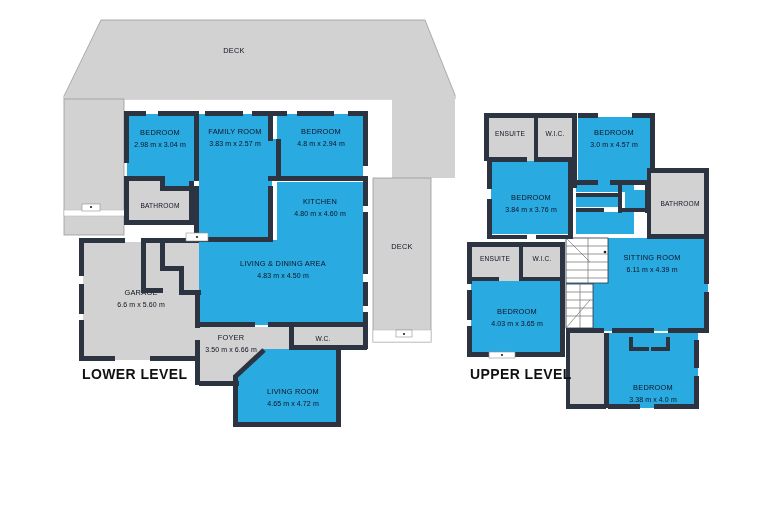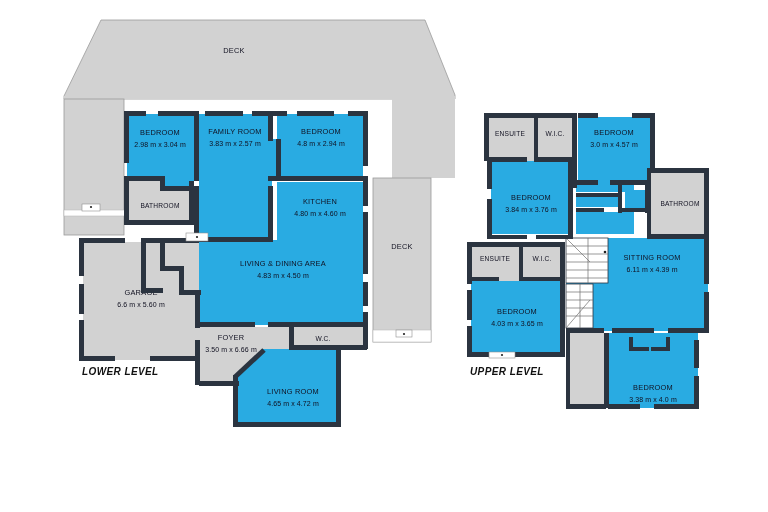--- a/index.html
+++ b/index.html
@@ -24,26 +24,25 @@
   }
   .footer-block {
     position: absolute;
     left: 0;
     top: 452px;
     width: 768px;
     height: 60px;
   }
   .level-label {
     position: absolute;
-    font-size: 10px;
+    font-size: 14px;
     font-weight: bold;
     letter-spacing: 0.4px;
     color: #111111;
     white-space: nowrap;
-    font-style: italic;
   }
   #lower-level-label { left: 82px; top: 366px; }
   #upper-level-label { left: 470px; top: 366px; text-align: right; }
 
   svg text {
     font-family: "Liberation Sans", sans-serif;
     fill: #101020;
     text-anchor: middle;
     dominant-baseline: middle;
   }

